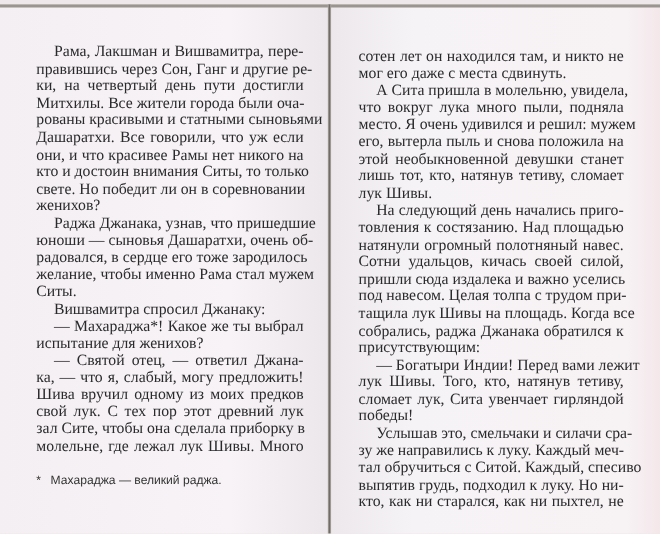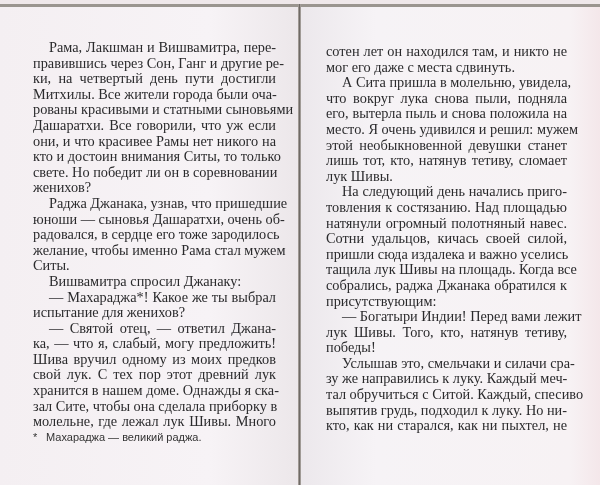--- a/index.html
+++ b/index.html
@@ -78,44 +78,45 @@
       <span class="line">радовался, в сердце его тоже зародилось</span>
       <span class="line">желание, чтобы именно Рама стал мужем</span>
       <span class="line last">Ситы.</span>
       <span class="line indent last">Вишвамитра спросил Джанаку:</span>
       <span class="line indent">— Махараджа*! Какое же ты выбрал</span>
       <span class="line last">испытание для женихов?</span>
       <span class="line indent">— Святой отец, — ответил Джана-</span>
       <span class="line">ка, — что я, слабый, могу предложить!</span>
       <span class="line">Шива вручил одному из моих предков</span>
       <span class="line">свой лук. С тех пор этот древний лук</span>
-      <span class="line">хранится в нашем доме. Однажды я ска-</span>
       <span class="line">зал Сите, чтобы она сделала приборку в</span>
       <span class="line">молельне, где лежал лук Шивы. Много</span>
     </div>
   <div class="text text-right" id="right-text">
       <span class="line">сотен лет он находился там, и никто не</span>
       <span class="line last">мог его даже с места сдвинуть.</span>
       <span class="line indent">А Сита пришла в молельню, увидела,</span>
-      <span class="line">что вокруг лука снова пыли, подняла</span>
+      <span class="line">что вокруг лука много пыли, подняла</span>
+      <span class="line">место. Я очень удивился и решил: мужем</span>
       <span class="line">его, вытерла пыль и снова положила на</span>
-      <span class="line">место. Я очень удивился и решил: мужем</span>
       <span class="line">этой необыкновенной девушки станет</span>
       <span class="line">лишь тот, кто, натянув тетиву, сломает</span>
       <span class="line last">лук Шивы.</span>
       <span class="line indent">На следующий день начались приго-</span>
       <span class="line">товления к состязанию. Над площадью</span>
       <span class="line">натянули огромный полотняный навес.</span>
       <span class="line">Сотни удальцов, кичась своей силой,</span>
       <span class="line">пришли сюда издалека и важно уселись</span>
+      <span class="line">под навесом. Целая толпа с трудом при-</span>
       <span class="line">тащила лук Шивы на площадь. Когда все</span>
       <span class="line">собрались, раджа Джанака обратился к</span>
       <span class="line last">присутствующим:</span>
       <span class="line indent">— Богатыри Индии! Перед вами лежит</span>
       <span class="line">лук Шивы. Того, кто, натянув тетиву,</span>
+      <span class="line">сломает лук, Сита увенчает гирляндой</span>
       <span class="line last">победы!</span>
       <span class="line indent">Услышав это, смельчаки и силачи сра-</span>
       <span class="line">зу же направились к луку. Каждый меч-</span>
       <span class="line">тал обручиться с Ситой. Каждый, спесиво</span>
       <span class="line">выпятив грудь, подходил к луку. Но ни-</span>
       <span class="line">кто, как ни старался, как ни пыхтел, не</span>
     </div>
 
   <div class="footnote">
     <span class="star">*</span><span>Махараджа — великий раджа.</span>

